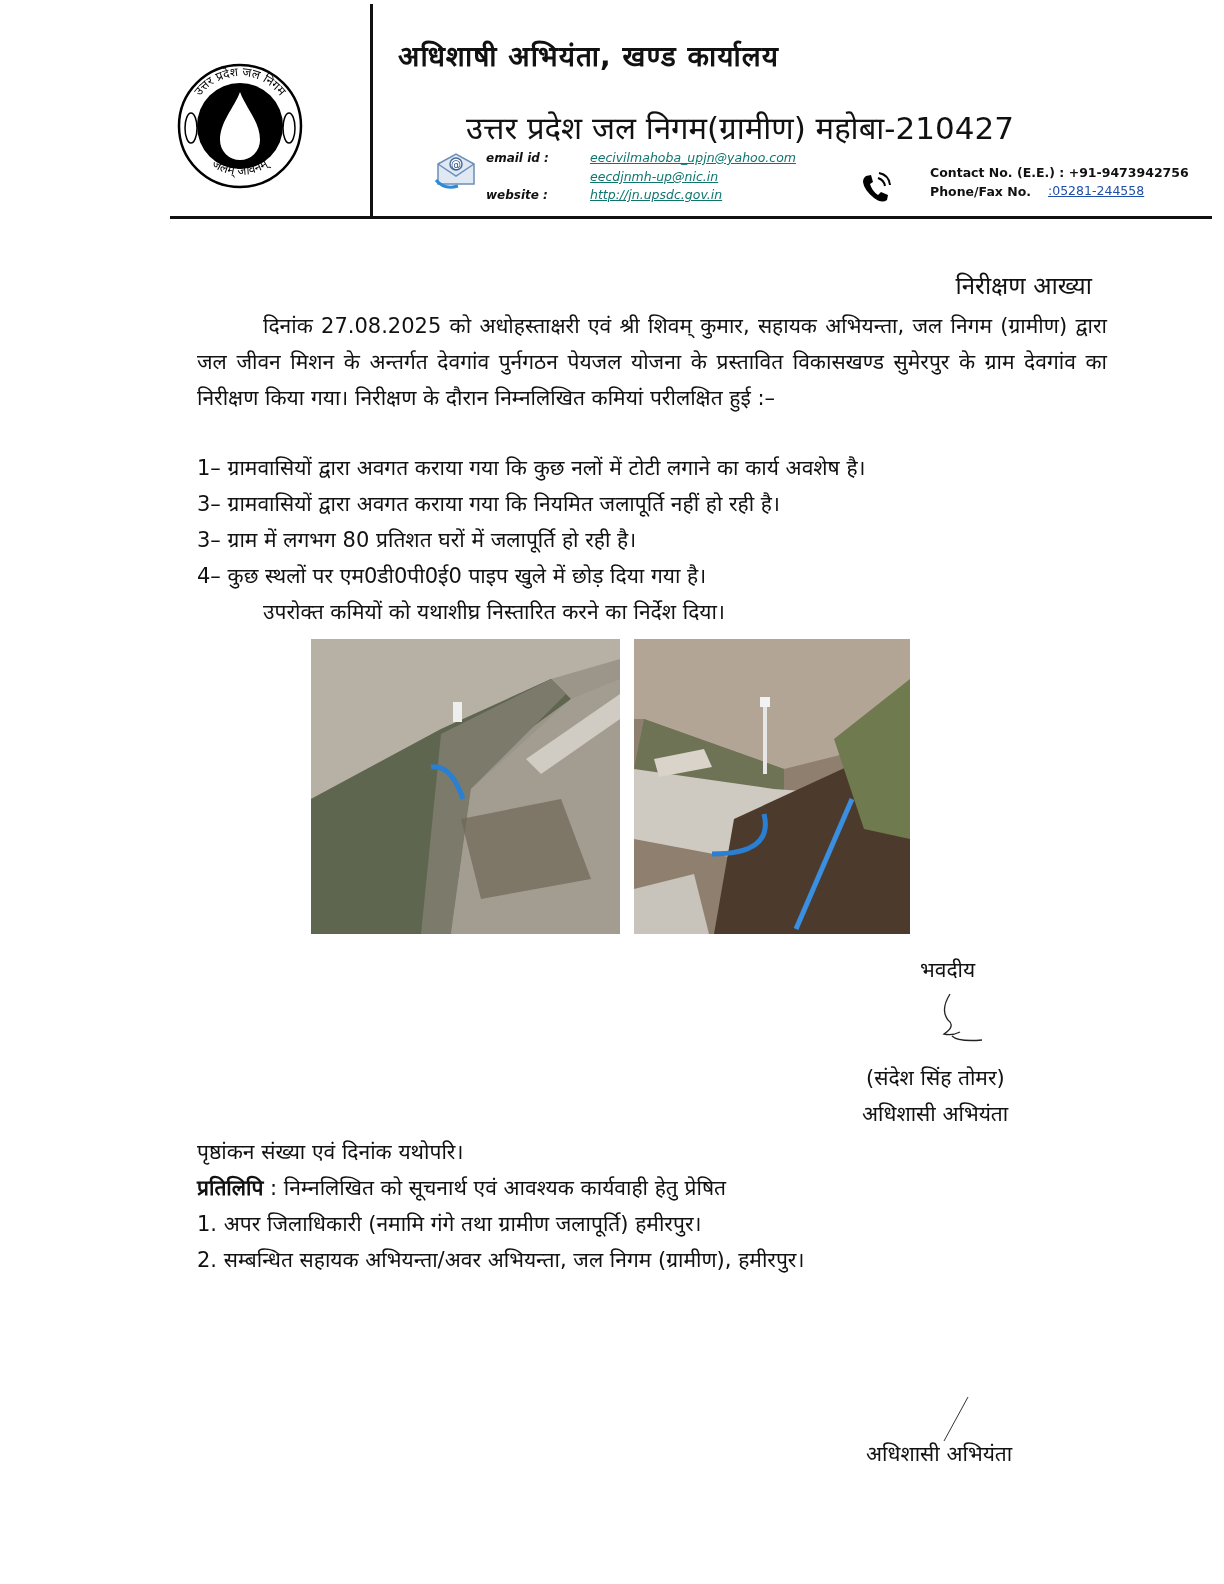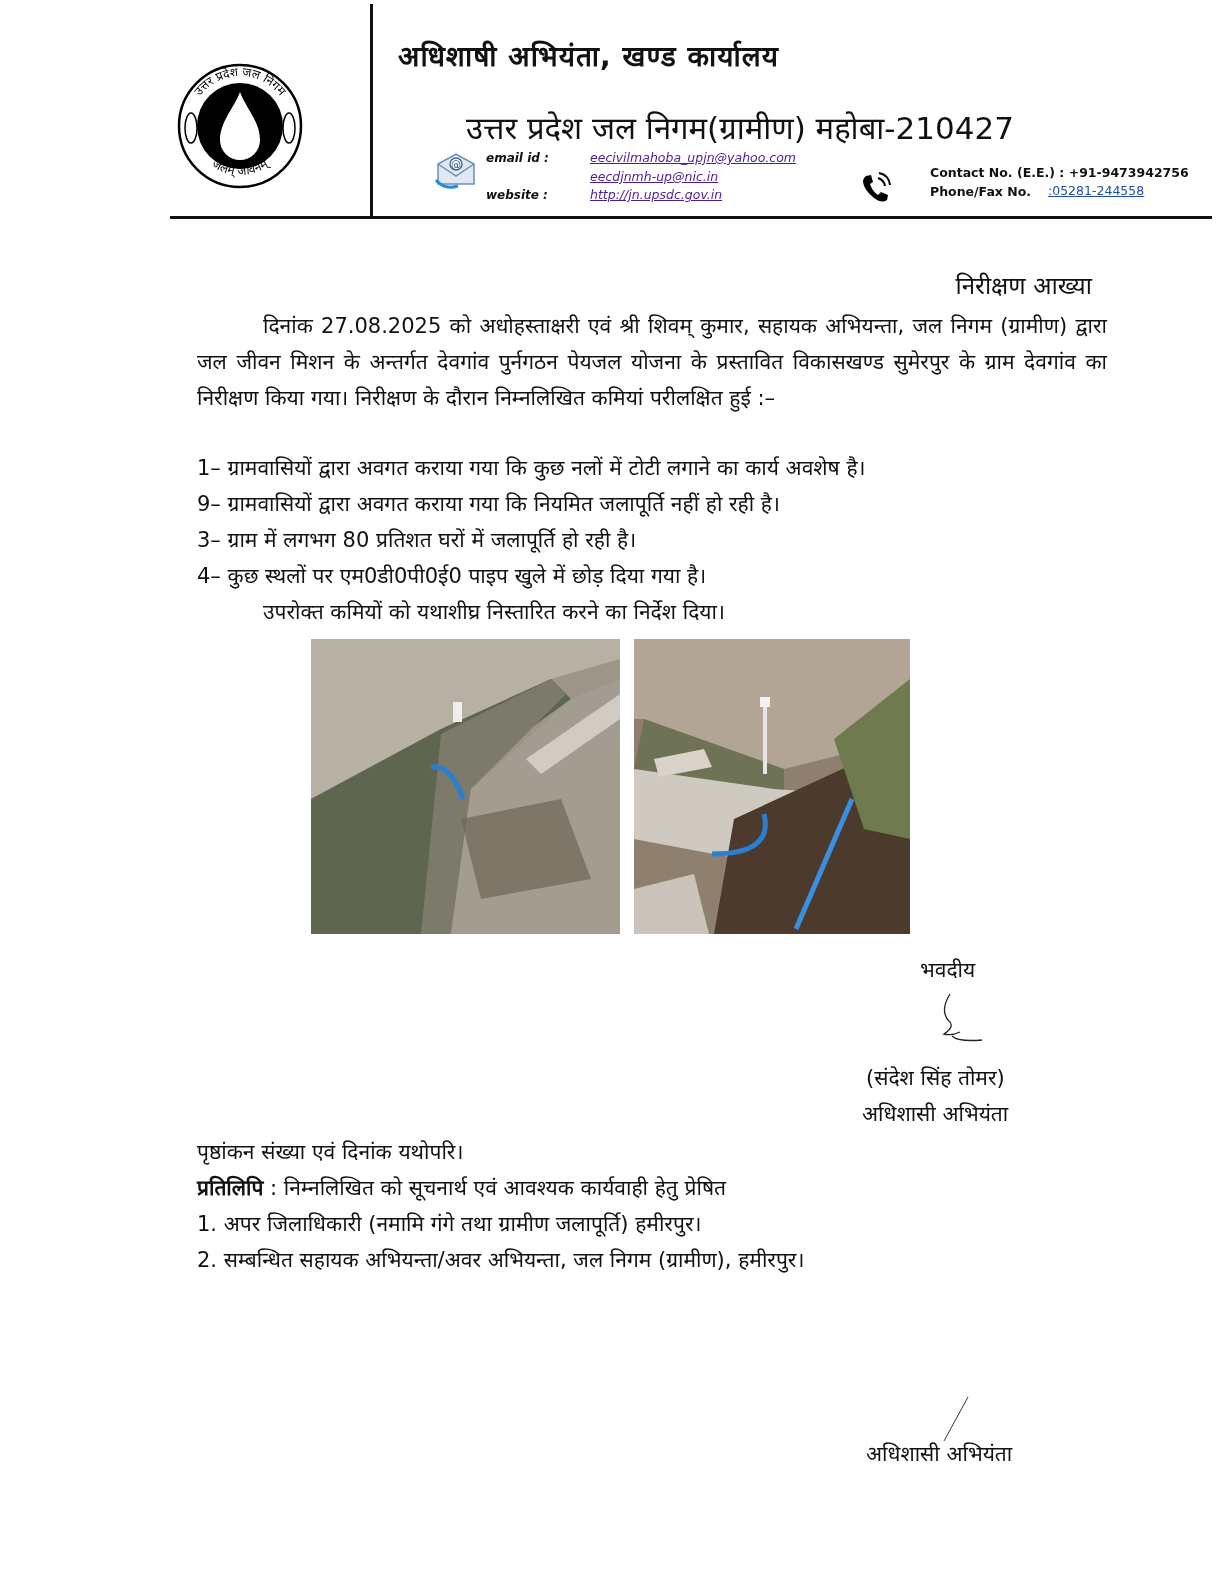--- a/index.html
+++ b/index.html
@@ -10,21 +10,21 @@
   
   .logo { left: 176px; top: 62px; width: 128px; height: 128px; }
   .vrule { left: 370px; top: 4px; width: 3px; height: 214px; background: #111; }
   .hrule { left: 170px; top: 216px; width: 1042px; height: 3px; background: #111; }
   .office-title { left: 398px; top: 36px; font-size: 28px; font-weight: bold; letter-spacing: 1px;
                   white-space: nowrap; }
   .office-sub { left: 466px; top: 106px; font-size: 31px; white-space: nowrap; }
 
   .mail-icon { left: 434px; top: 150px; width: 44px; height: 40px; }
   .lbl { font-size: 12px; font-weight: bold; font-style: italic; white-space: nowrap; }
-  .lnk { font-size: 12.5px; font-style: italic; color: #4c1d95; text-decoration: underline; white-space: nowrap; }
+  .lnk { font-size: 12.5px; font-style: italic; color: #0f766e; text-decoration: underline; white-space: nowrap; }
   .email-label { left: 486px; top: 151px; }
   .website-label { left: 486px; top: 188px; }
   .email1 { left: 590px; top: 150px; }
   .email2 { left: 590px; top: 169px; }
   .website { left: 590px; top: 187px; }
 
   .phone-icon { left: 858px; top: 170px; width: 36px; height: 36px; }
   .contact-label { left: 930px; top: 165px; font-size: 12.5px; font-weight: bold; white-space: nowrap; }
   .phone-label { left: 930px; top: 184px; font-size: 12.5px; font-weight: bold; white-space: nowrap; }
   .phone-val { left: 1048px; top: 183px; font-size: 12.5px; color: #1f4fa8; text-decoration: underline; white-space: nowrap; }
@@ -108,21 +108,21 @@
   </svg>
 </div>
 <div class="abs contact-label">Contact No. (E.E.) : +91-9473942756</div>
 <div class="abs phone-label">Phone/Fax No.</div>
 <a class="abs phone-val">:05281-244558</a>
 
 <div class="abs doc heading">निरीक्षण आख्या</div>
 <div class="abs doc para">दिनांक 27.08.2025 को अधोहस्ताक्षरी एवं श्री शिवम् कुमार, सहायक अभियन्ता, जल निगम (ग्रामीण) द्वारा जल जीवन मिशन के अन्तर्गत देवगांव पुर्नगठन पेयजल योजना के प्रस्तावित विकासखण्ड सुमेरपुर के ग्राम देवगांव का निरीक्षण किया गया। निरीक्षण के दौरान निम्नलिखित कमियां परीलक्षित हुई :–</div>
 <div class="abs doc points">
   <div>1– ग्रामवासियों द्वारा अवगत कराया गया कि कुछ नलों में टोटी लगाने का कार्य अवशेष है।</div>
-  <div>9– ग्रामवासियों द्वारा अवगत कराया गया कि नियमित जलापूर्ति नहीं हो रही है।</div>
+  <div>3– ग्रामवासियों द्वारा अवगत कराया गया कि नियमित जलापूर्ति नहीं हो रही है।</div>
   <div>3– ग्राम में लगभग 80 प्रतिशत घरों में जलापूर्ति हो रही है।</div>
   <div>4– कुछ स्थलों पर एम0डी0पी0ई0 पाइप खुले में छोड़ दिया गया है।</div>
 </div>
 <div class="abs doc direction">उपरोक्त कमियों को यथाशीघ्र निस्तारित करने का निर्देश दिया।</div>
 
 <div class="abs photo photo1">
   <svg width="309" height="295" viewBox="0 0 309 295" preserveAspectRatio="none">
     <rect width="309" height="295" fill="#9c958a"></rect>
     <polygon points="0,0 309,0 309,20 240,40 130,90 0,160" fill="#b7b0a4"></polygon>
     <polygon points="0,160 130,90 240,40 260,60 150,140 120,295 0,295" fill="#5e6650"></polygon>

